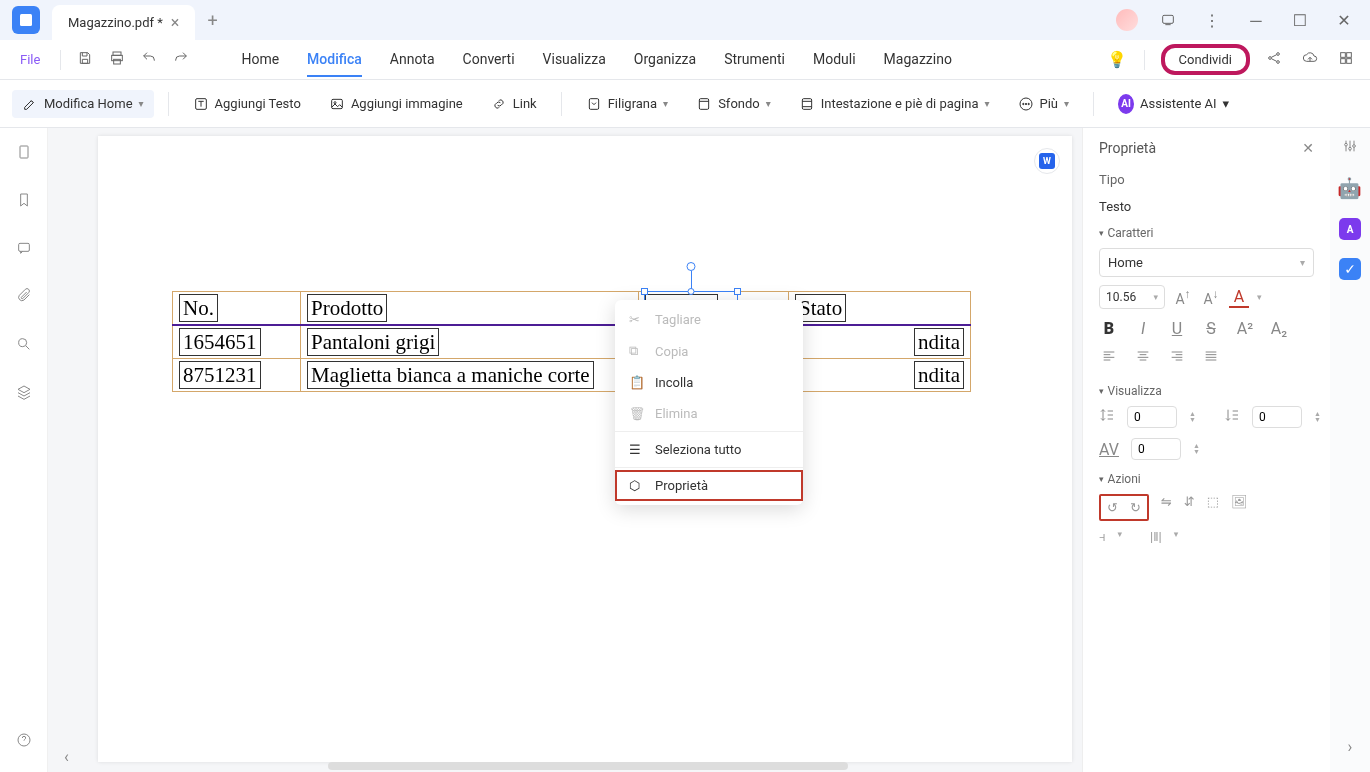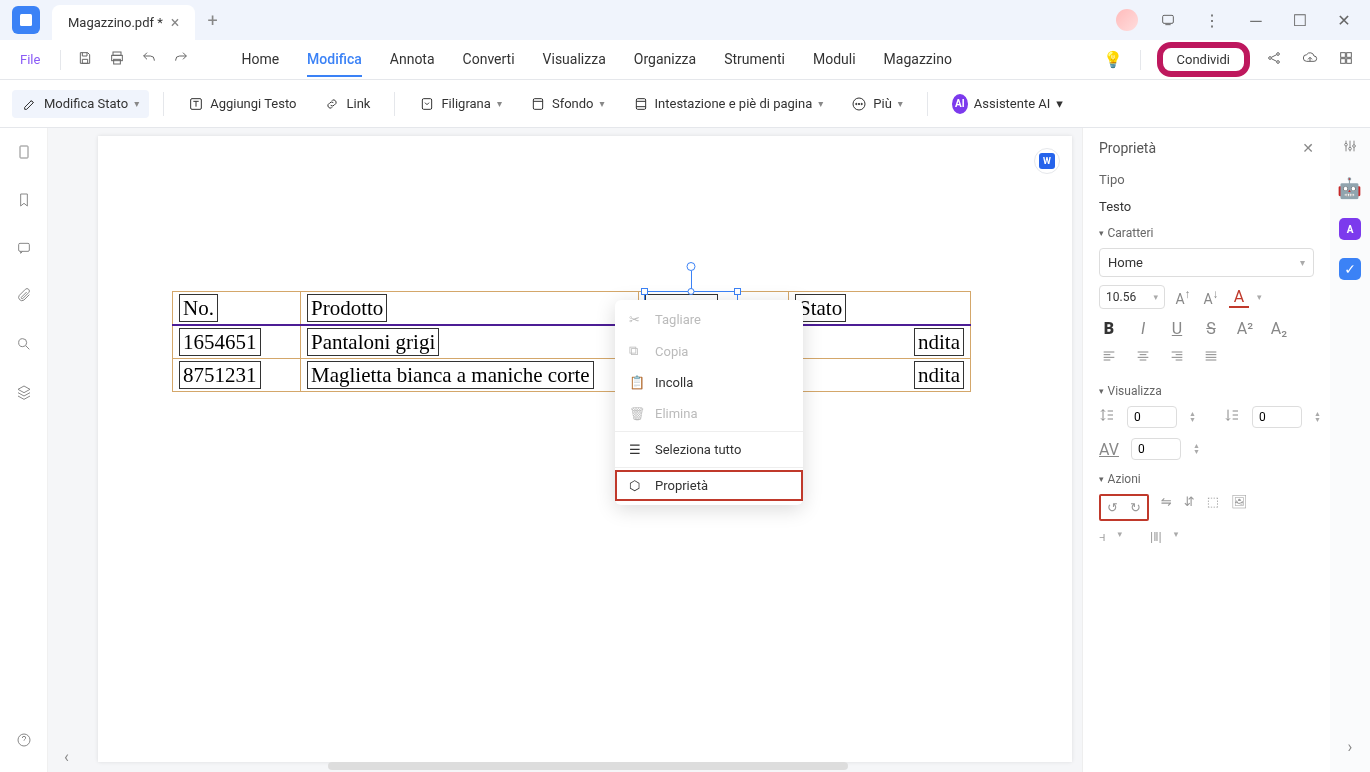--- a/index.html
+++ b/index.html
@@ -16,21 +16,21 @@
 .avatar-small { width: 22px; height: 22px; border-radius: 50%; background: linear-gradient(135deg, #fbb, #fdd); }
 
 .menubar { height: 40px; border-bottom: 1px solid #e5e7eb; display: flex; align-items: center; padding: 0 12px; gap: 8px; }
 .file-menu { font-size: 13px; color: #8b5cf6; padding: 4px 8px; }
 .menu-sep { width: 1px; height: 20px; background: #e5e7eb; margin: 0 4px; }
 .quick-btn { color: #666; padding: 4px; cursor: pointer; }
 .menu-tabs { display: flex; gap: 28px; margin-left: 40px; }
 .menu-tab { font-size: 14px; color: #333; padding: 8px 0; cursor: pointer; }
 .menu-tab.active { color: #3b82f6; border-bottom: 2px solid #3b82f6; font-weight: 500; }
 .menubar-right { margin-left: auto; display: flex; align-items: center; gap: 12px; }
-.share-btn { border: 6px solid #be185d; border-radius: 14px; padding: 4px 14px; font-size: 13px; color: #333; cursor: pointer; }
+.share-btn { border: 4px solid #be185d; border-radius: 14px; padding: 4px 14px; font-size: 13px; color: #333; cursor: pointer; }
 
 .toolbar { height: 48px; border-bottom: 1px solid #e5e7eb; display: flex; align-items: center; padding: 0 12px; gap: 8px; }
 .tool-btn { display: flex; align-items: center; gap: 6px; padding: 6px 10px; font-size: 13px; color: #333; cursor: pointer; border-radius: 4px; }
 .tool-btn.primary { background: #f0f4fc; }
 .tool-btn .chev { font-size: 10px; color: #888; }
 .tool-sep { width: 1px; height: 24px; background: #e5e7eb; margin: 0 6px; }
 .ai-btn { display: flex; align-items: center; gap: 6px; padding: 6px 10px; font-size: 13px; color: #333; cursor: pointer; }
 .ai-icon { width: 16px; height: 20px; background: #7c3aed; border-radius: 50%; display: flex; align-items: center; justify-content: center; color: #fff; font-size: 10px; font-weight: bold; }
 
 .main-area { display: flex; height: calc(100% - 128px); }
@@ -180,30 +180,38 @@
           <rect x="13" y="13" width="7" height="7"></rect>
         </svg></span>
   </div>
 </div>
 
 <div class="toolbar">
   <div class="tool-btn primary">
     <svg class="ico" viewBox="0 0 24 24">
         <path d="M4 17l10-10 3 3L7 20H4v-3z M14 7l3 3"></path>
       </svg>
-    <span>Modifica Stato</span>
+    <span>Modifica Home</span>
     <span class="chev">▾</span>
   </div>
   <div class="tool-sep"></div>
   <div class="tool-btn">
     <svg class="ico" viewBox="0 0 24 24">
         <rect x="4" y="4" width="16" height="16" rx="2"></rect>
         <path d="M8 8h8M12 8v8"></path>
       </svg>
     <span>Aggiungi Testo</span>
+  </div>
+  <div class="tool-btn">
+    <svg class="ico" viewBox="0 0 24 24">
+        <rect x="4" y="5" width="16" height="14" rx="2"></rect>
+        <circle cx="9" cy="10" r="1.5"></circle>
+        <path d="M4 17l5-5 4 4 3-3 4 4"></path>
+      </svg>
+    <span>Aggiungi immagine</span>
   </div>
   <div class="tool-btn">
     <svg class="ico" viewBox="0 0 24 24">
         <path d="M10 14a4 4 0 005 0l3-3a4 4 0 00-5-5l-1 1 M14 10a4 4 0 00-5 0l-3 3a4 4 0 005 5l1-1"></path>
       </svg>
     <span>Link</span>
   </div>
   <div class="tool-sep"></div>
   <div class="tool-btn">
     <svg class="ico" viewBox="0 0 24 24">

